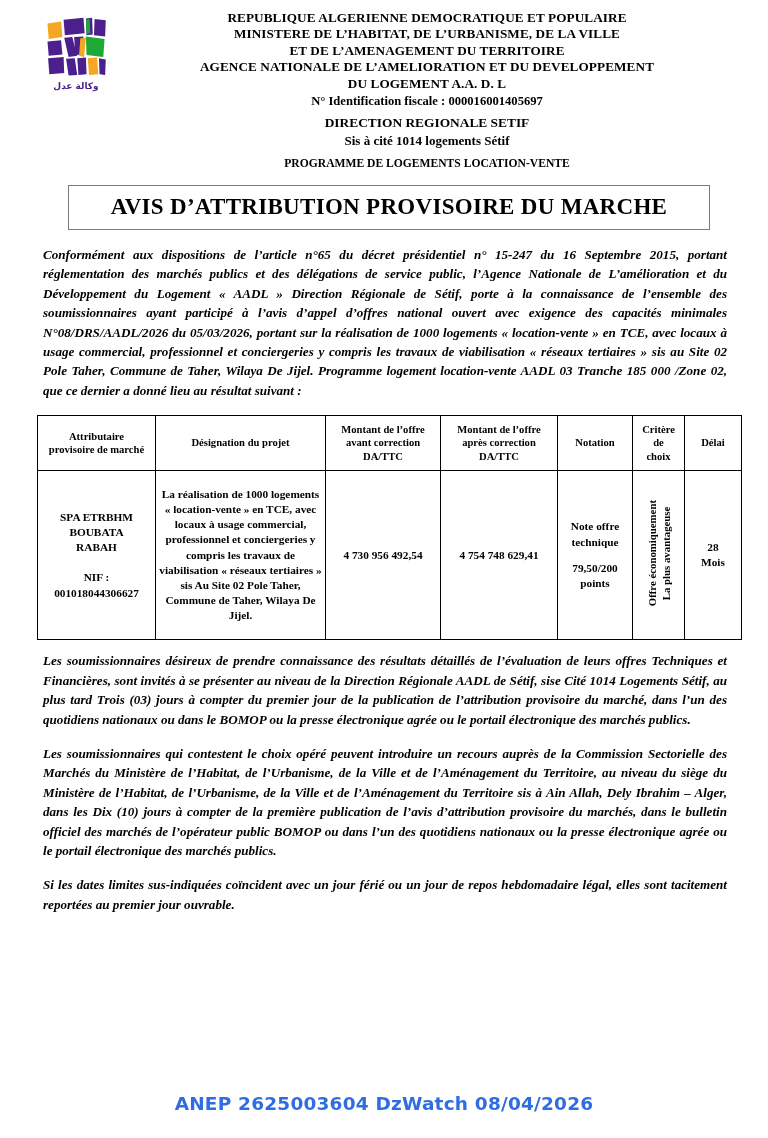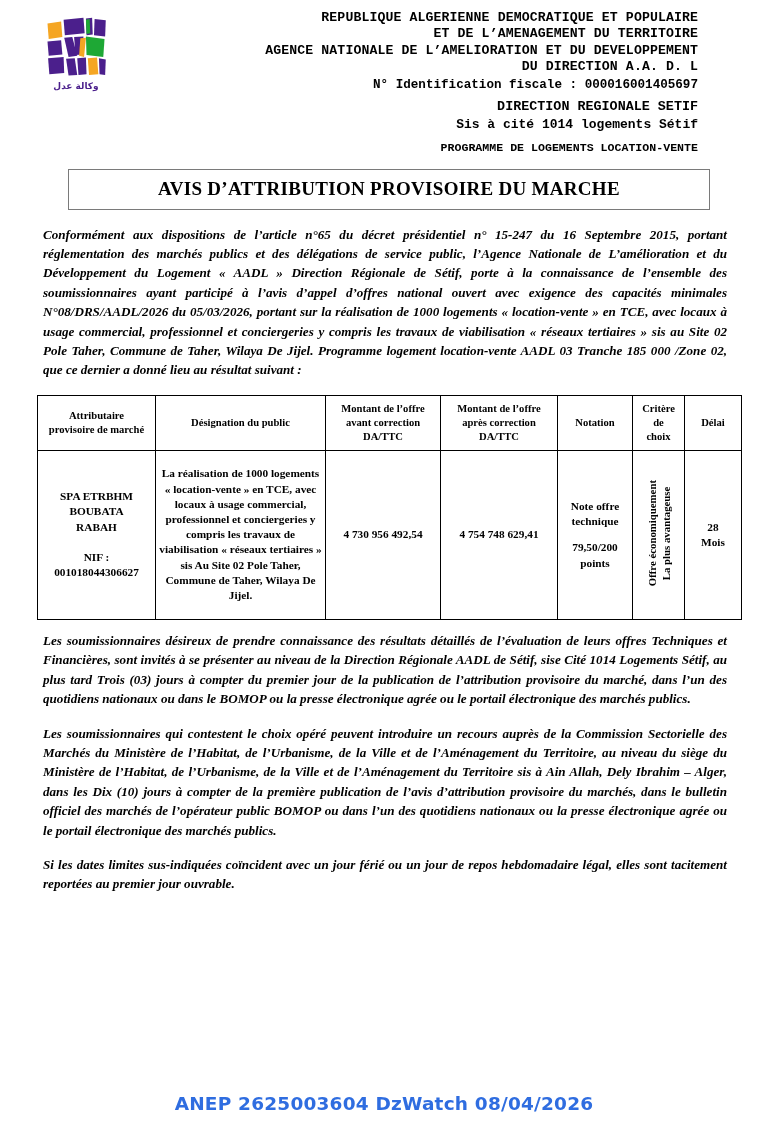--- a/index.html
+++ b/index.html
@@ -41,23 +41,22 @@
     font-size: 9px;
     font-weight: bold;
     color: #4B1F8C;
     direction: rtl;
     letter-spacing: 0px;
     white-space: nowrap;
   }
 
   .header-text {
     flex: 1 1 auto;
-    text-align: right;
-    padding-right: 70px;
-    font-family: Liberation Mono, monospace;
+    text-align: center;
+    padding-right: 44px;
   }
   .header-text .line {
     font-size: 13.2px;
     font-weight: bold;
     line-height: 16.4px;
     letter-spacing: 0.1px;
   }
   .header-text .fiscal {
     font-size: 12.6px;
     font-weight: bold;
@@ -82,21 +81,21 @@
   }
 
   
   .title-box {
     margin: 13px 58px 0 68px;
     border: 1.5px solid #7a7a7a;
     text-align: center;
     padding: 8px 0 9px 0;
   }
   .title-box .title-text {
-    font-size: 19px;
+    font-size: 23px;
     font-weight: bold;
     letter-spacing: 0.3px;
   }
 
   
   .content {
     padding: 0 26px 0 28px;
   }
   p.para {
     text-align: justify;
@@ -215,23 +214,24 @@
       <polygon points="34,69 48,68 52,95 38,96" fill="#4B1F8C"></polygon>
       <polygon points="52,68 66,67 67,94 54,95" fill="#4B1F8C"></polygon>
       <polygon points="69,68 84,67 86,94 71,95" fill="#F5A623"></polygon>
       <polygon points="87,68 98,70 97,95 88,94" fill="#4B1F8C"></polygon>
     </svg>
     <div class="logo-arabic">وكالة عدل</div>
   </div>
 
   <div class="header-text">
     <div class="line">REPUBLIQUE ALGERIENNE DEMOCRATIQUE ET POPULAIRE</div>
+    <div class="line">MINISTERE DE L’HABITAT, DE L’URBANISME, DE LA VILLE</div>
     <div class="line">ET DE L’AMENAGEMENT DU TERRITOIRE</div>
     <div class="line">AGENCE NATIONALE DE L’AMELIORATION ET DU DEVELOPPEMENT</div>
-    <div class="line">DU DIRECTION A.A. D. L</div>
+    <div class="line">DU LOGEMENT A.A. D. L</div>
     <div class="fiscal">N° Identification fiscale : 000016001405697</div>
     <div class="dr">DIRECTION REGIONALE SETIF</div>
     <div class="sis">Sis à cité 1014 logements Sétif</div>
     <div class="programme">PROGRAMME DE LOGEMENTS LOCATION-VENTE</div>
   </div>
 </div>
 
 <div class="title-box">
   <div class="title-text">AVIS D’ATTRIBUTION PROVISOIRE DU MARCHE</div>
 </div>
@@ -247,21 +247,21 @@
         <col class="c3">
         <col class="c4">
         <col class="c5">
         <col class="c6">
         <col class="c7">
     </colgroup>
     <thead>
       <tr>
         <th style="white-space:pre-line">Attributaire
 provisoire de marché</th>
-        <th style="white-space:pre-line">Désignation du public</th>
+        <th style="white-space:pre-line">Désignation du projet</th>
         <th style="white-space:pre-line">Montant de l’offre
 avant correction
 DA/TTC</th>
         <th style="white-space:pre-line">Montant de l’offre
 après correction
 DA/TTC</th>
         <th style="white-space:pre-line">Notation</th>
         <th style="white-space:pre-line">Critère
 de
 choix</th>

